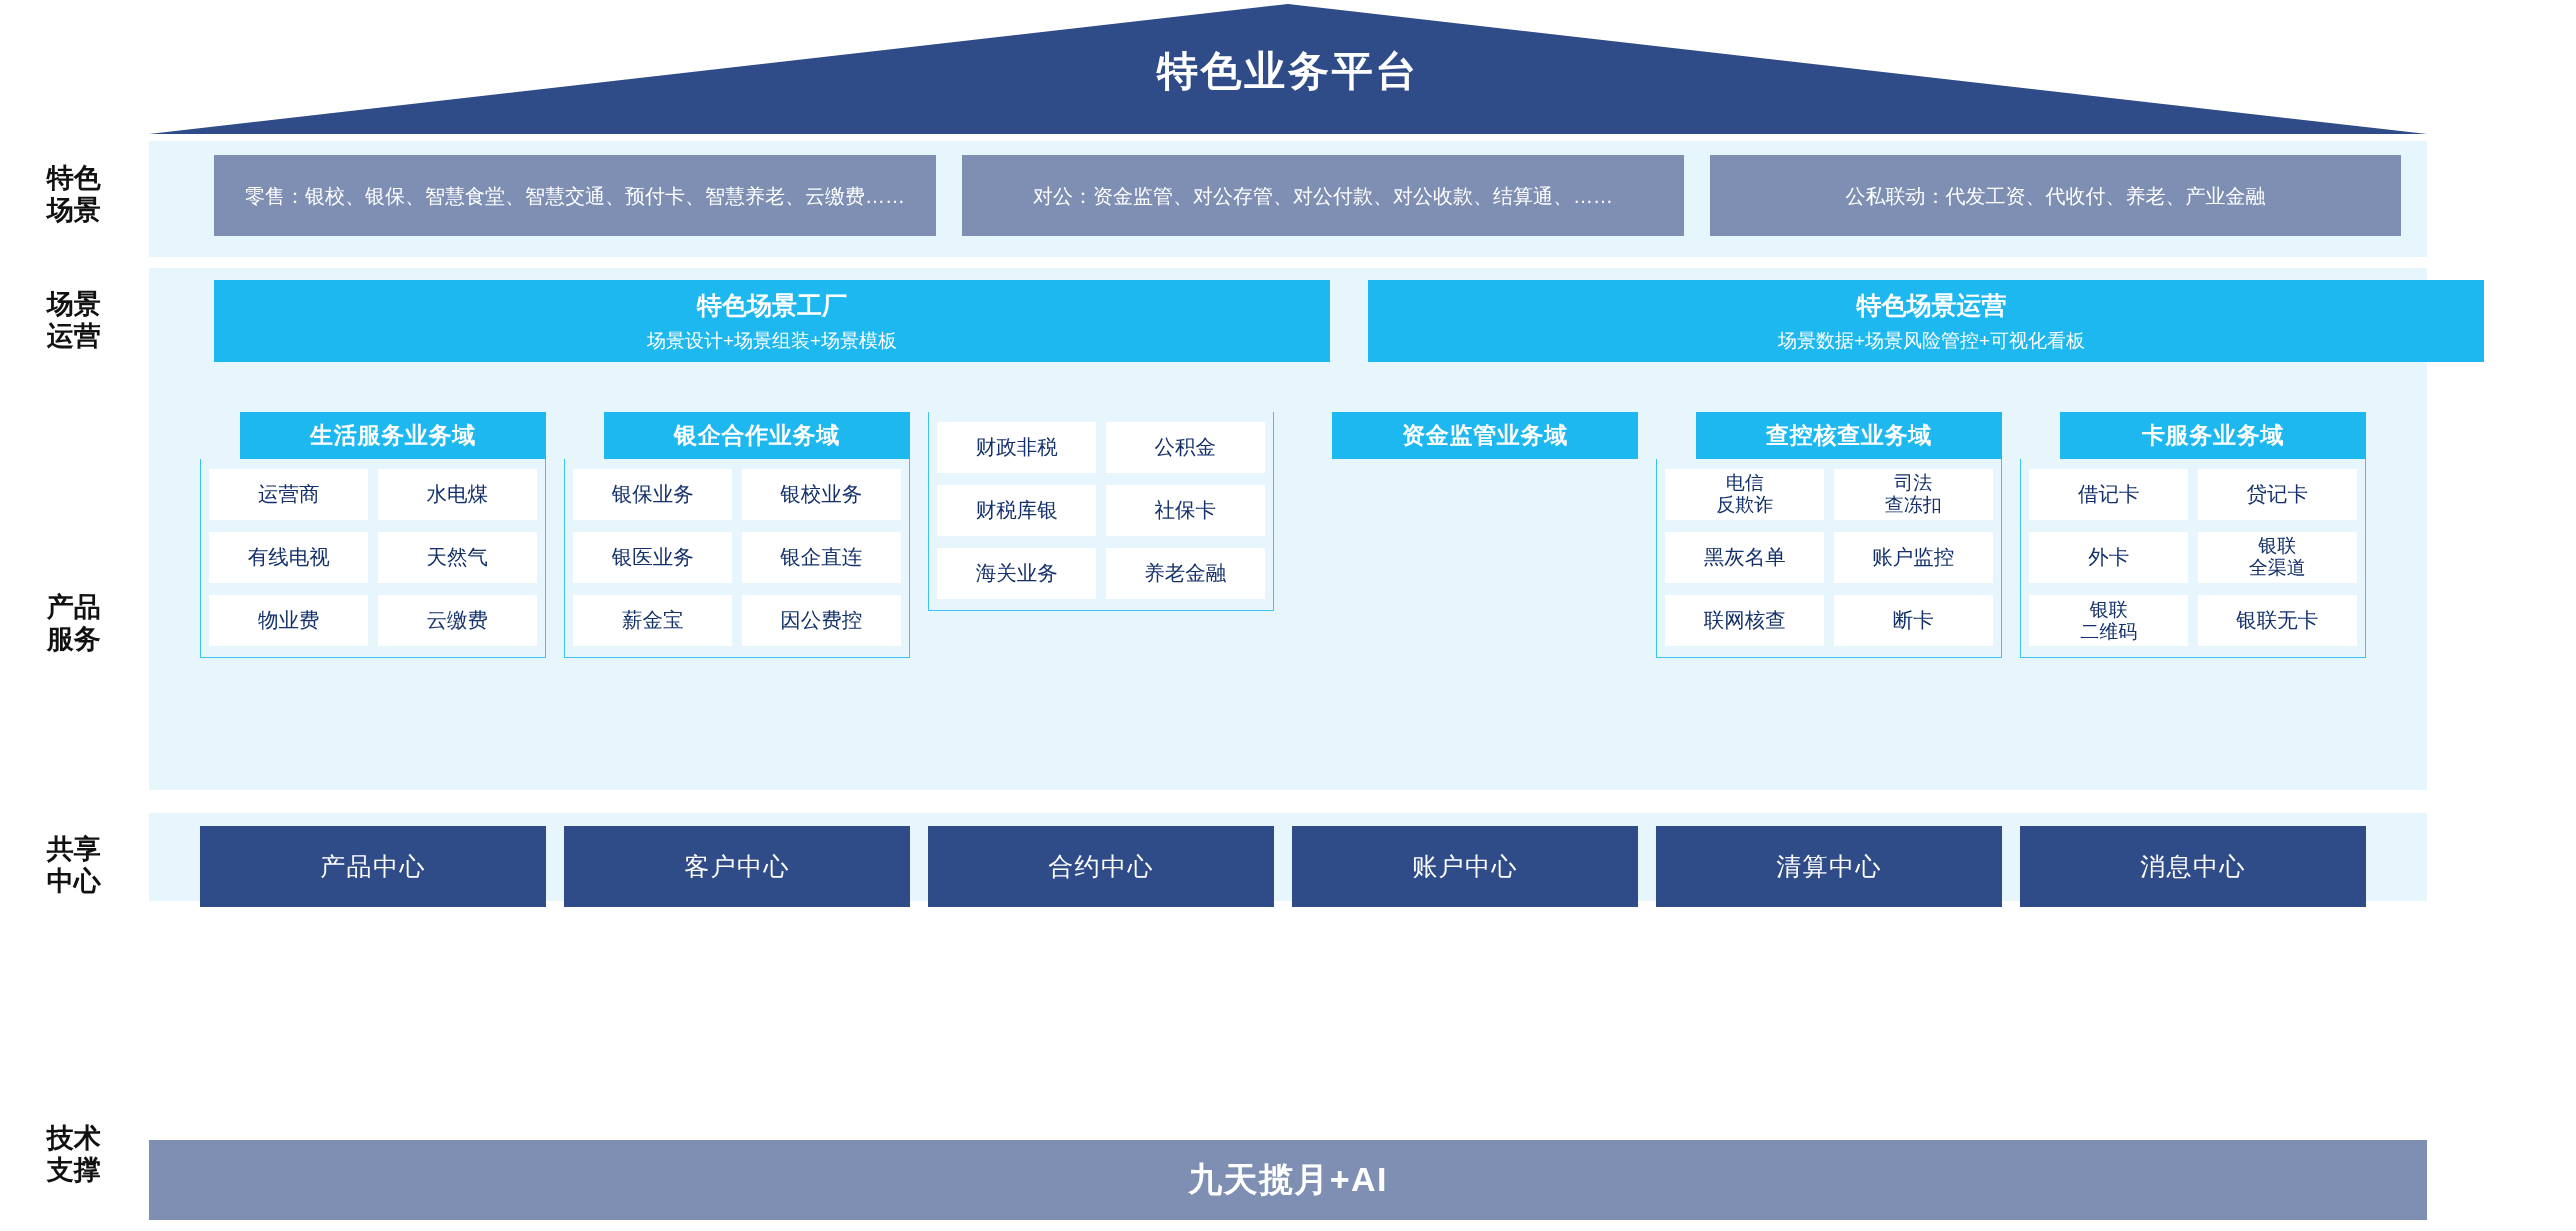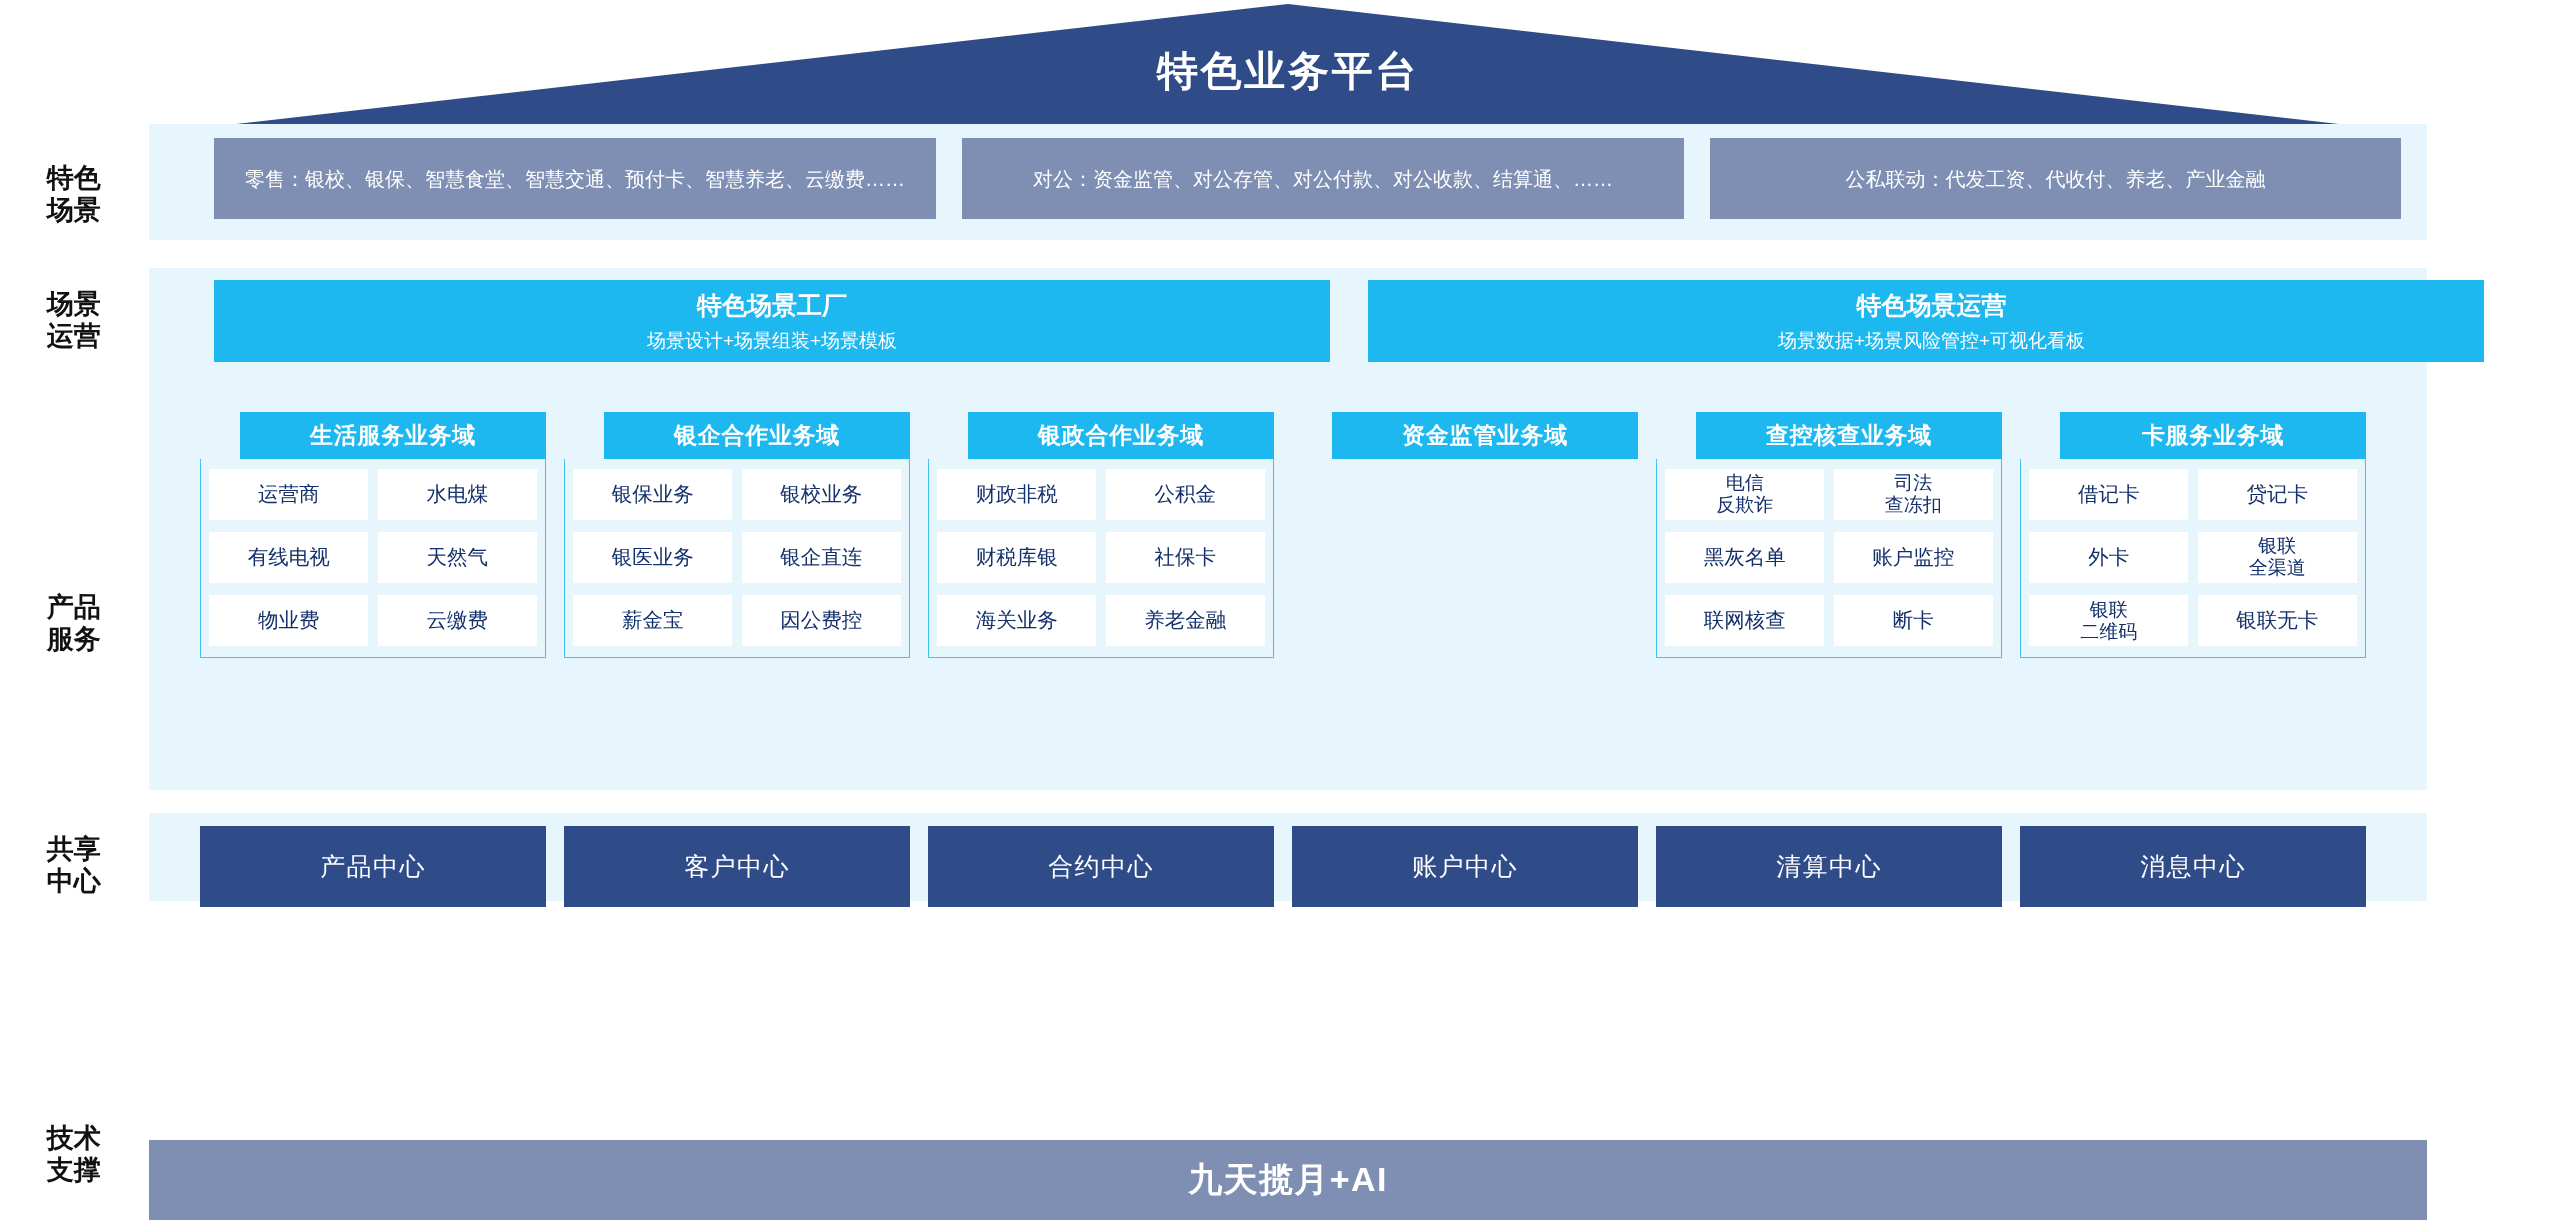--- a/index.html
+++ b/index.html
@@ -26,21 +26,21 @@
     text-align:center;color:#111111;
     font-size:27px;font-weight:bold;line-height:1.18;
   }
   
   .panel{
     position:absolute;left:149px;width:2278px;
     background:#e7f5fd;
     box-sizing:border-box;
   }
   
-  #panel-scenario{top:124px;height:116px;padding-left:22px;}
+  #panel-scenario{top:141px;height:116px;padding-left:22px;}
   .scn-row{
     position:absolute;left:65px;top:14.4px;height:81px;
     display:flex;gap:26px;
   }
   .scn-box{
     background:#7e8fb3;color:#ffffff;
     display:flex;align-items:center;justify-content:center;
     text-align:center;
     font-size:20px;line-height:1.42;font-weight:normal;
     padding:4.1px 12.3px;box-sizing:border-box;
@@ -184,21 +184,20 @@
             <div class="dc-cell">银医业务</div>
             <div class="dc-cell">银企直连</div>
           </div>
           <div class="dc-rowcells">
             <div class="dc-cell">薪金宝</div>
             <div class="dc-cell">因公费控</div>
           </div>
         </div>
       </div>
       <div class="domain-card">
-        <div class="dc-head">银政合作业务域</div>
         <div class="dc-body">
           <div class="dc-rowcells">
             <div class="dc-cell">财政非税</div>
             <div class="dc-cell">公积金</div>
           </div>
           <div class="dc-rowcells">
             <div class="dc-cell">财税库银</div>
             <div class="dc-cell">社保卡</div>
           </div>
           <div class="dc-rowcells">

